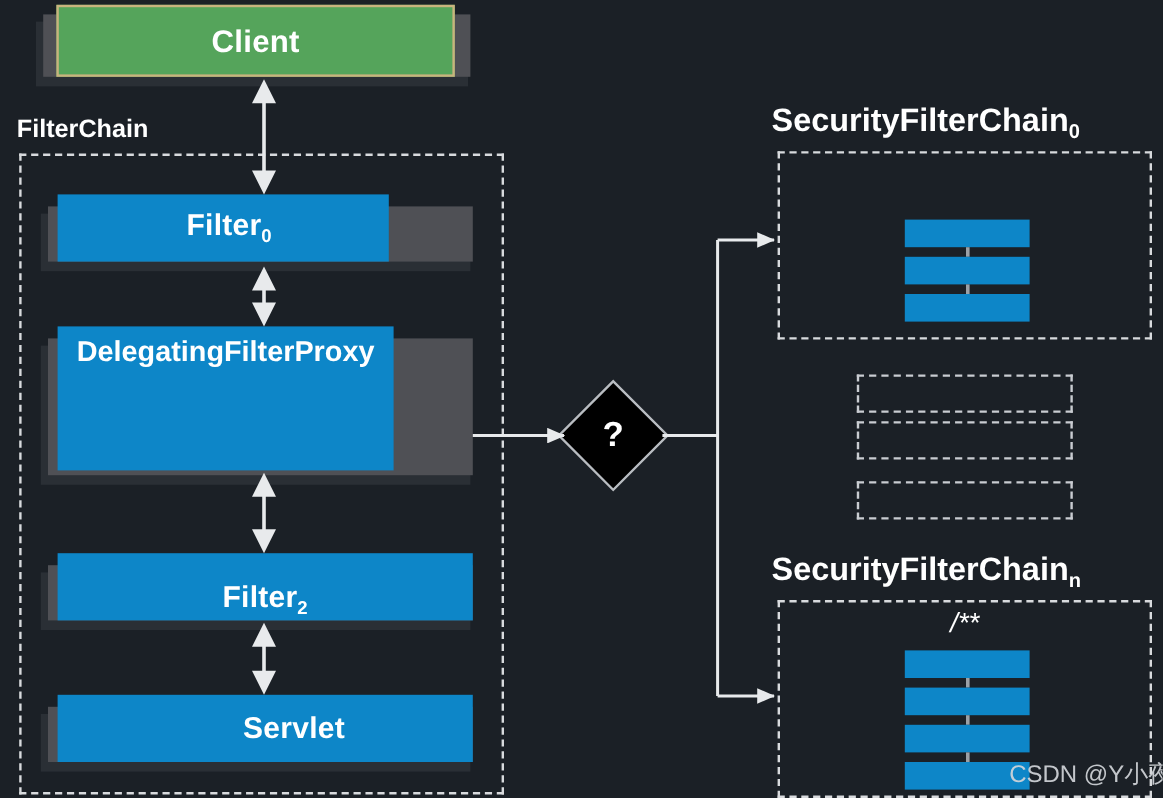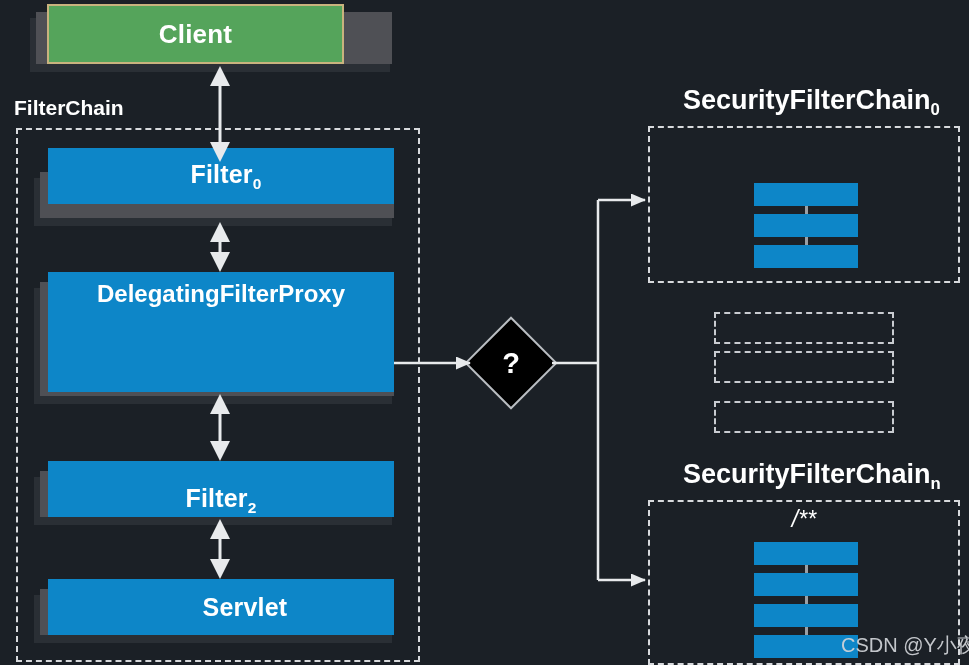--- a/index.html
+++ b/index.html
@@ -101,21 +101,21 @@
   }
 
   
   .label {
     position: absolute;
     color: #ffffff;
     font-weight: bold;
     white-space: nowrap;
   }
   .label-group { font-size: 21px; }
-  .label-chain { font-size: 27px; margin-left: 40px; }
+  .label-chain { font-size: 27px; }
   .label-pattern {
     position: absolute;
     color: #ffffff;
     font-style: italic;
     font-size: 23px;
     white-space: nowrap;
     text-align: center;
   }
   .sub {
     font-size: 0.62em;
@@ -172,39 +172,39 @@
     white-space: nowrap;
   }
 </style>
 </head>
 <body>
 
 <div id="stage">
 
   <div class="shadow-far abs" style="left:30px; top:18px; width:360px; height:54px;"></div>
   <div class="shadow-near abs" style="left:36px; top:12px; width:356px; height:52px;"></div>
-  <div class="node node-green" style="left:47px; top:4px; width:297px; height:60px;">
+  <div class="node node-green" style="left:47px; top:4px; width:332px; height:60px;">
     <span>Client</span>
   </div>
 
   <div class="label label-group" style="left:14px; top:96px;">FilterChain</div>
 
   <div class="dashed-box" style="left:16px; top:128px; width:404px; height:534px;"></div>
 
   <div class="shadow-far abs" style="left:34px; top:178px; width:358px; height:48px;"></div>
   <div class="shadow-near abs" style="left:40px; top:172px; width:354px; height:46px;"></div>
-  <div class="node node-blue" style="left:48px; top:148px; width:346px; height:56px;padding-left:10px;">
+  <div class="node node-blue" style="left:48px; top:162px; width:276px; height:56px;padding-left:10px;">
     <span>
       <span>Filter</span><span class="sub">0</span>
     </span>
   </div>
 
   <div class="shadow-far abs" style="left:34px; top:288px; width:358px; height:116px;"></div>
   <div class="shadow-near abs" style="left:40px; top:282px; width:354px; height:114px;"></div>
-  <div class="dfp" style="left:48px; top:272px; width:346px; height:120px;">
+  <div class="dfp" style="left:48px; top:272px; width:280px; height:120px;">
     <div class="dfp-title">DelegatingFilterProxy</div>
   </div>
 
   <div class="shadow-far abs" style="left:34px; top:477px; width:358px; height:48px;"></div>
   <div class="shadow-near abs" style="left:40px; top:471px; width:354px; height:46px;"></div>
   <div class="node node-blue" style="left:48px; top:461px; width:346px; height:56px;align-items:flex-end;">
     <span>
       <span>Filter</span><span class="sub">2</span>
     </span>
   </div>

